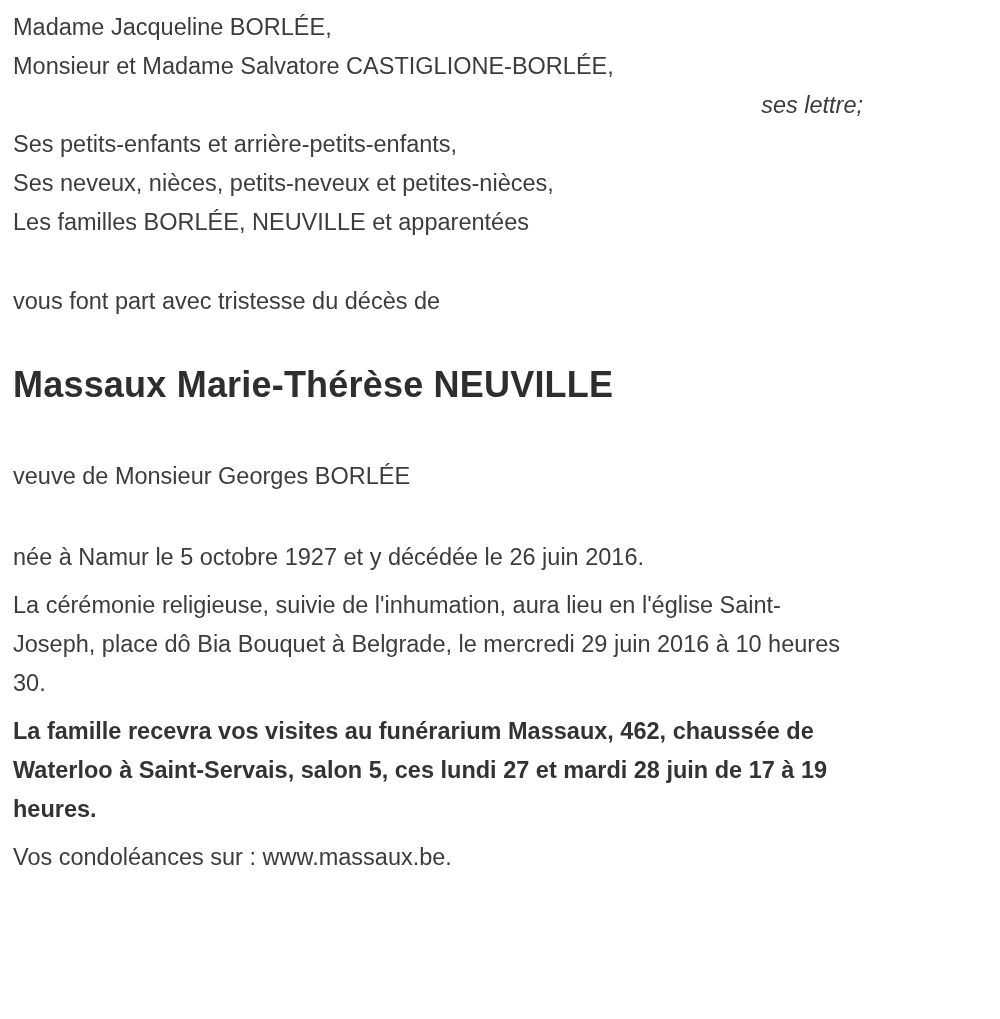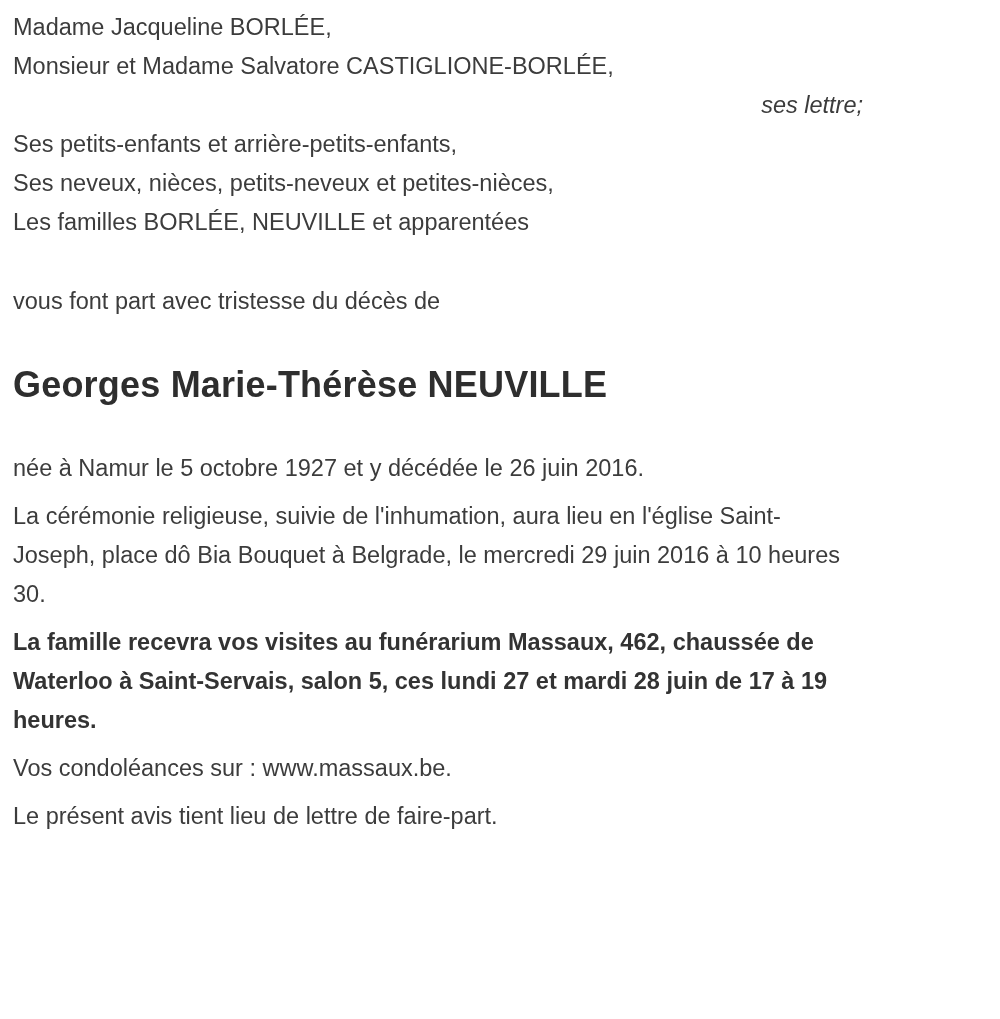--- a/index.html
+++ b/index.html
@@ -67,27 +67,27 @@
   <p>Monsieur et Madame Salvatore CASTIGLIONE-BORLÉE,</p>
 
   <p class="right-italic">ses lettre;</p>
 
   <p>Ses petits-enfants et arrière-petits-enfants,</p>
   <p>Ses neveux, nièces, petits-neveux et petites-nièces,</p>
   <p>Les familles BORLÉE, NEUVILLE et apparentées</p>
 
   <p class="announcement">vous font part avec tristesse du décès de</p>
 
-  <h1 class="deceased">Georges Marie-Thérèse NEUVILLE</h1>
+  <h1 class="deceased">Massaux Marie-Thérèse NEUVILLE</h1>
 
+  <p class="widow">veuve de Monsieur Georges BORLÉE</p>
 
   <p class="birth">née à Namur le 5 octobre 1927 et y décédée le 26 juin 2016.</p>
 
   <p class="para">La cérémonie religieuse, suivie de l'inhumation, aura lieu en l'église Saint-Joseph, place dô Bia Bouquet à Belgrade, le mercredi 29 juin 2016 à 10 heures 30.</p>
 
 
   <p class="para bold">La famille recevra vos visites au funérarium Massaux, 462, chaussée de Waterloo à Saint-Servais, salon 5, ces lundi 27 et mardi 28 juin de 17 à 19 heures.</p>
 
   <p class="para">Vos condoléances sur : www.massaux.be.</p>
 
-  <p class="last">Le présent avis tient lieu de lettre de faire-part.</p>
 
 </div>
 
 </body></html>

